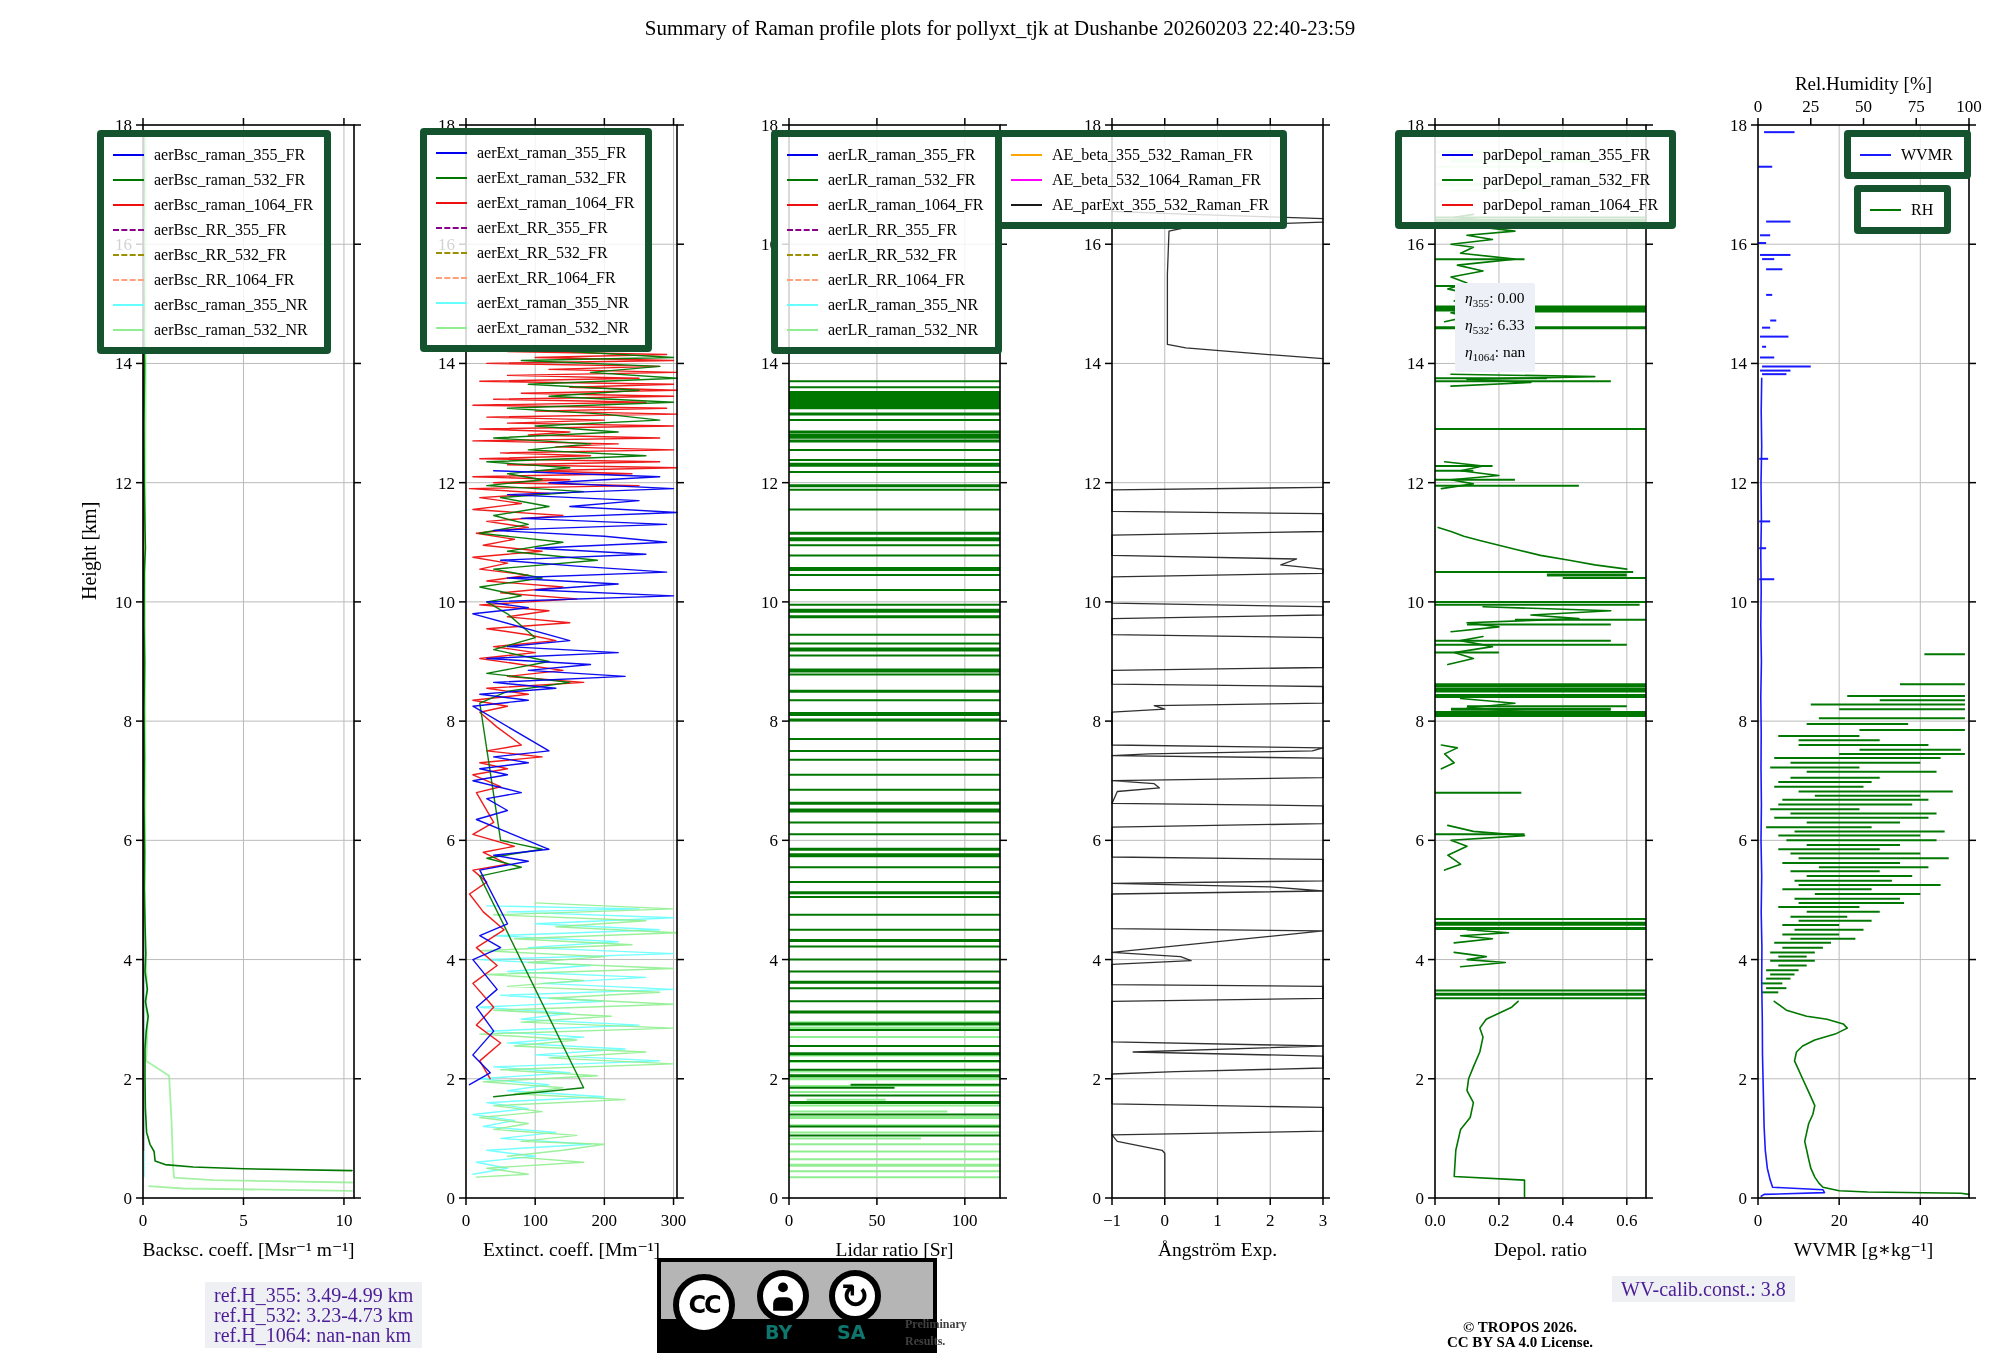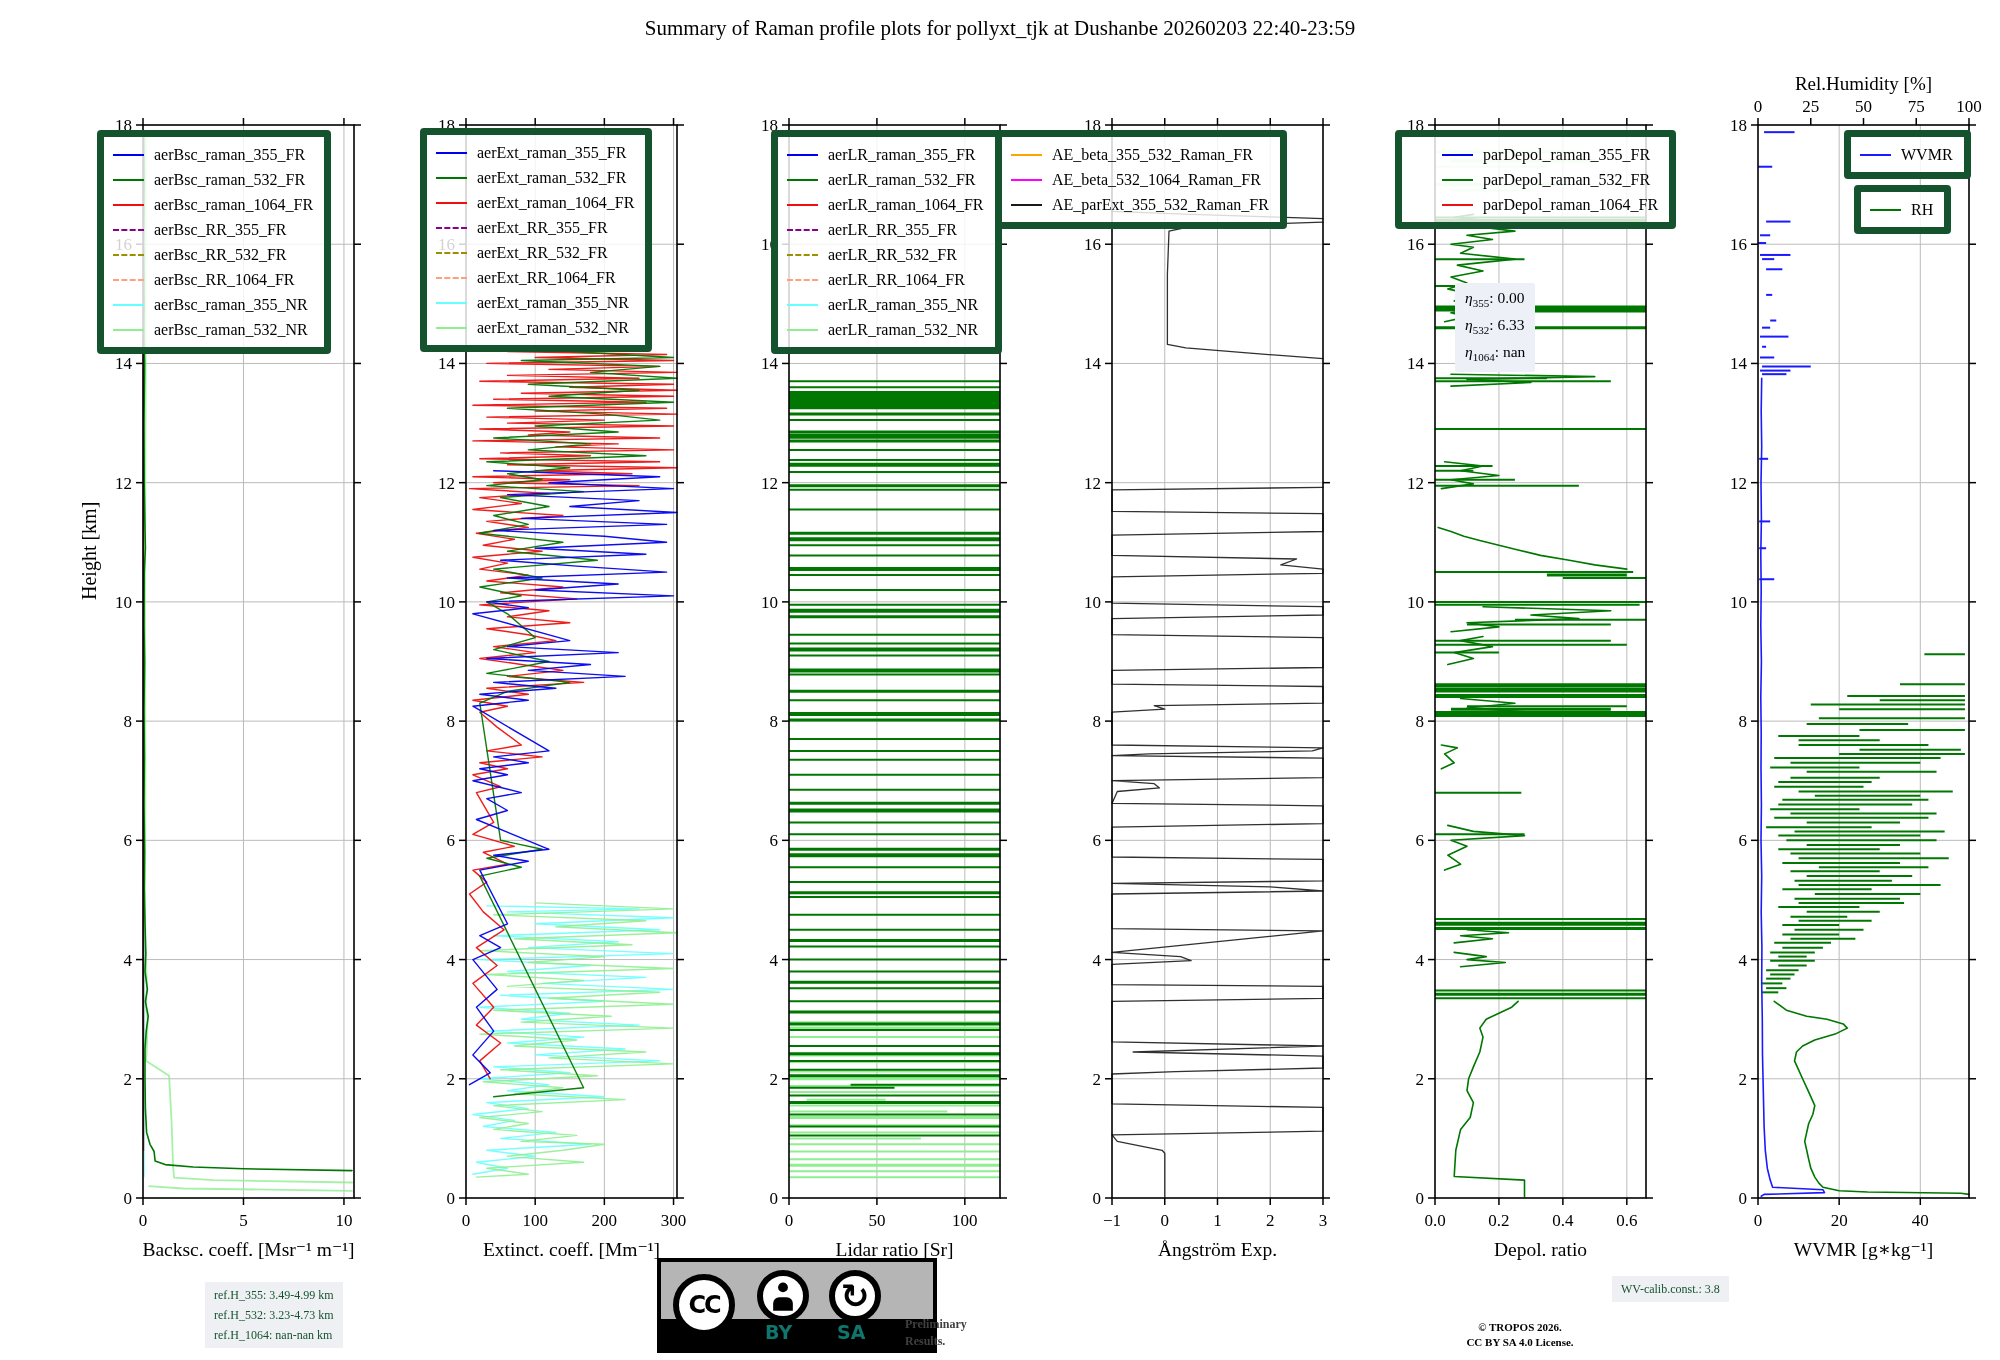--- a/index.html
+++ b/index.html
@@ -10,26 +10,26 @@
   #ylabel{position:absolute;left:78px;top:600px;transform:rotate(-90deg);
           transform-origin:left top;font-size:20px;white-space:nowrap;color:#000;}
   .legend{position:absolute;background:rgba(255,255,255,0.82);border:7px solid #14532d;
           border-radius:4px;padding:5px 11px 5px 9px;z-index:5;}
   .legend-item{display:flex;align-items:center;height:25px;white-space:nowrap;}
   .legend-sample{width:31px;height:0;border-top:2.6px solid #000;margin-right:10px;flex:0 0 31px;}
   .legend-label{font-size:16px;color:#000;}
   .anno{position:absolute;background:#edf1f7;border-radius:2px;padding:4px 10px;
         font-size:15.5px;line-height:21px;color:#000;z-index:6;}
   .anno sub{font-size:11px;}
-  .txtbox{position:absolute;background:#eef0f4;padding:3px 9px;font-size:12px;
-          line-height:20px;color:#14532d;}
+  .txtbox{position:absolute;background:#eef0f4;padding:3px 9px;font-size:20px;
+          line-height:20px;color:#4c1d95;}
   #preliminary{position:absolute;left:905px;top:1316px;color:#404040;font-weight:bold;
                font-size:12px;line-height:17px;font-family:Liberation Serif, serif;}
   #tropos{position:absolute;left:1390px;top:1320px;width:260px;text-align:center;font-weight:bold;
-          font-size:11px;line-height:15px;color:#000;font-family:"Liberation Serif",serif;}
+          font-size:15px;line-height:15px;color:#000;font-family:"Liberation Serif",serif;}
   #wvcalib{left:1612px;top:1276px;}
   #refbox{left:205px;top:1282px;}
   
   #ccbadge{position:absolute;left:657px;top:1258px;width:280px;height:95px;
            border:4px solid #000;background:#b5b5b5;box-sizing:border-box;}
   #ccbadge .strip{position:absolute;left:0;right:0;bottom:0;height:30px;background:#000;}
   #ccbadge .circ{position:absolute;border-radius:50%;background:#fff;border:6px solid #000;
                  display:flex;align-items:center;justify-content:center;box-sizing:border-box;
                  font-family:"DejaVu Sans",sans-serif;font-weight:bold;color:#000;}
   #cc-circle{width:62px;height:62px;left:12px;top:12px;font-size:24px;letter-spacing:-2px;}

